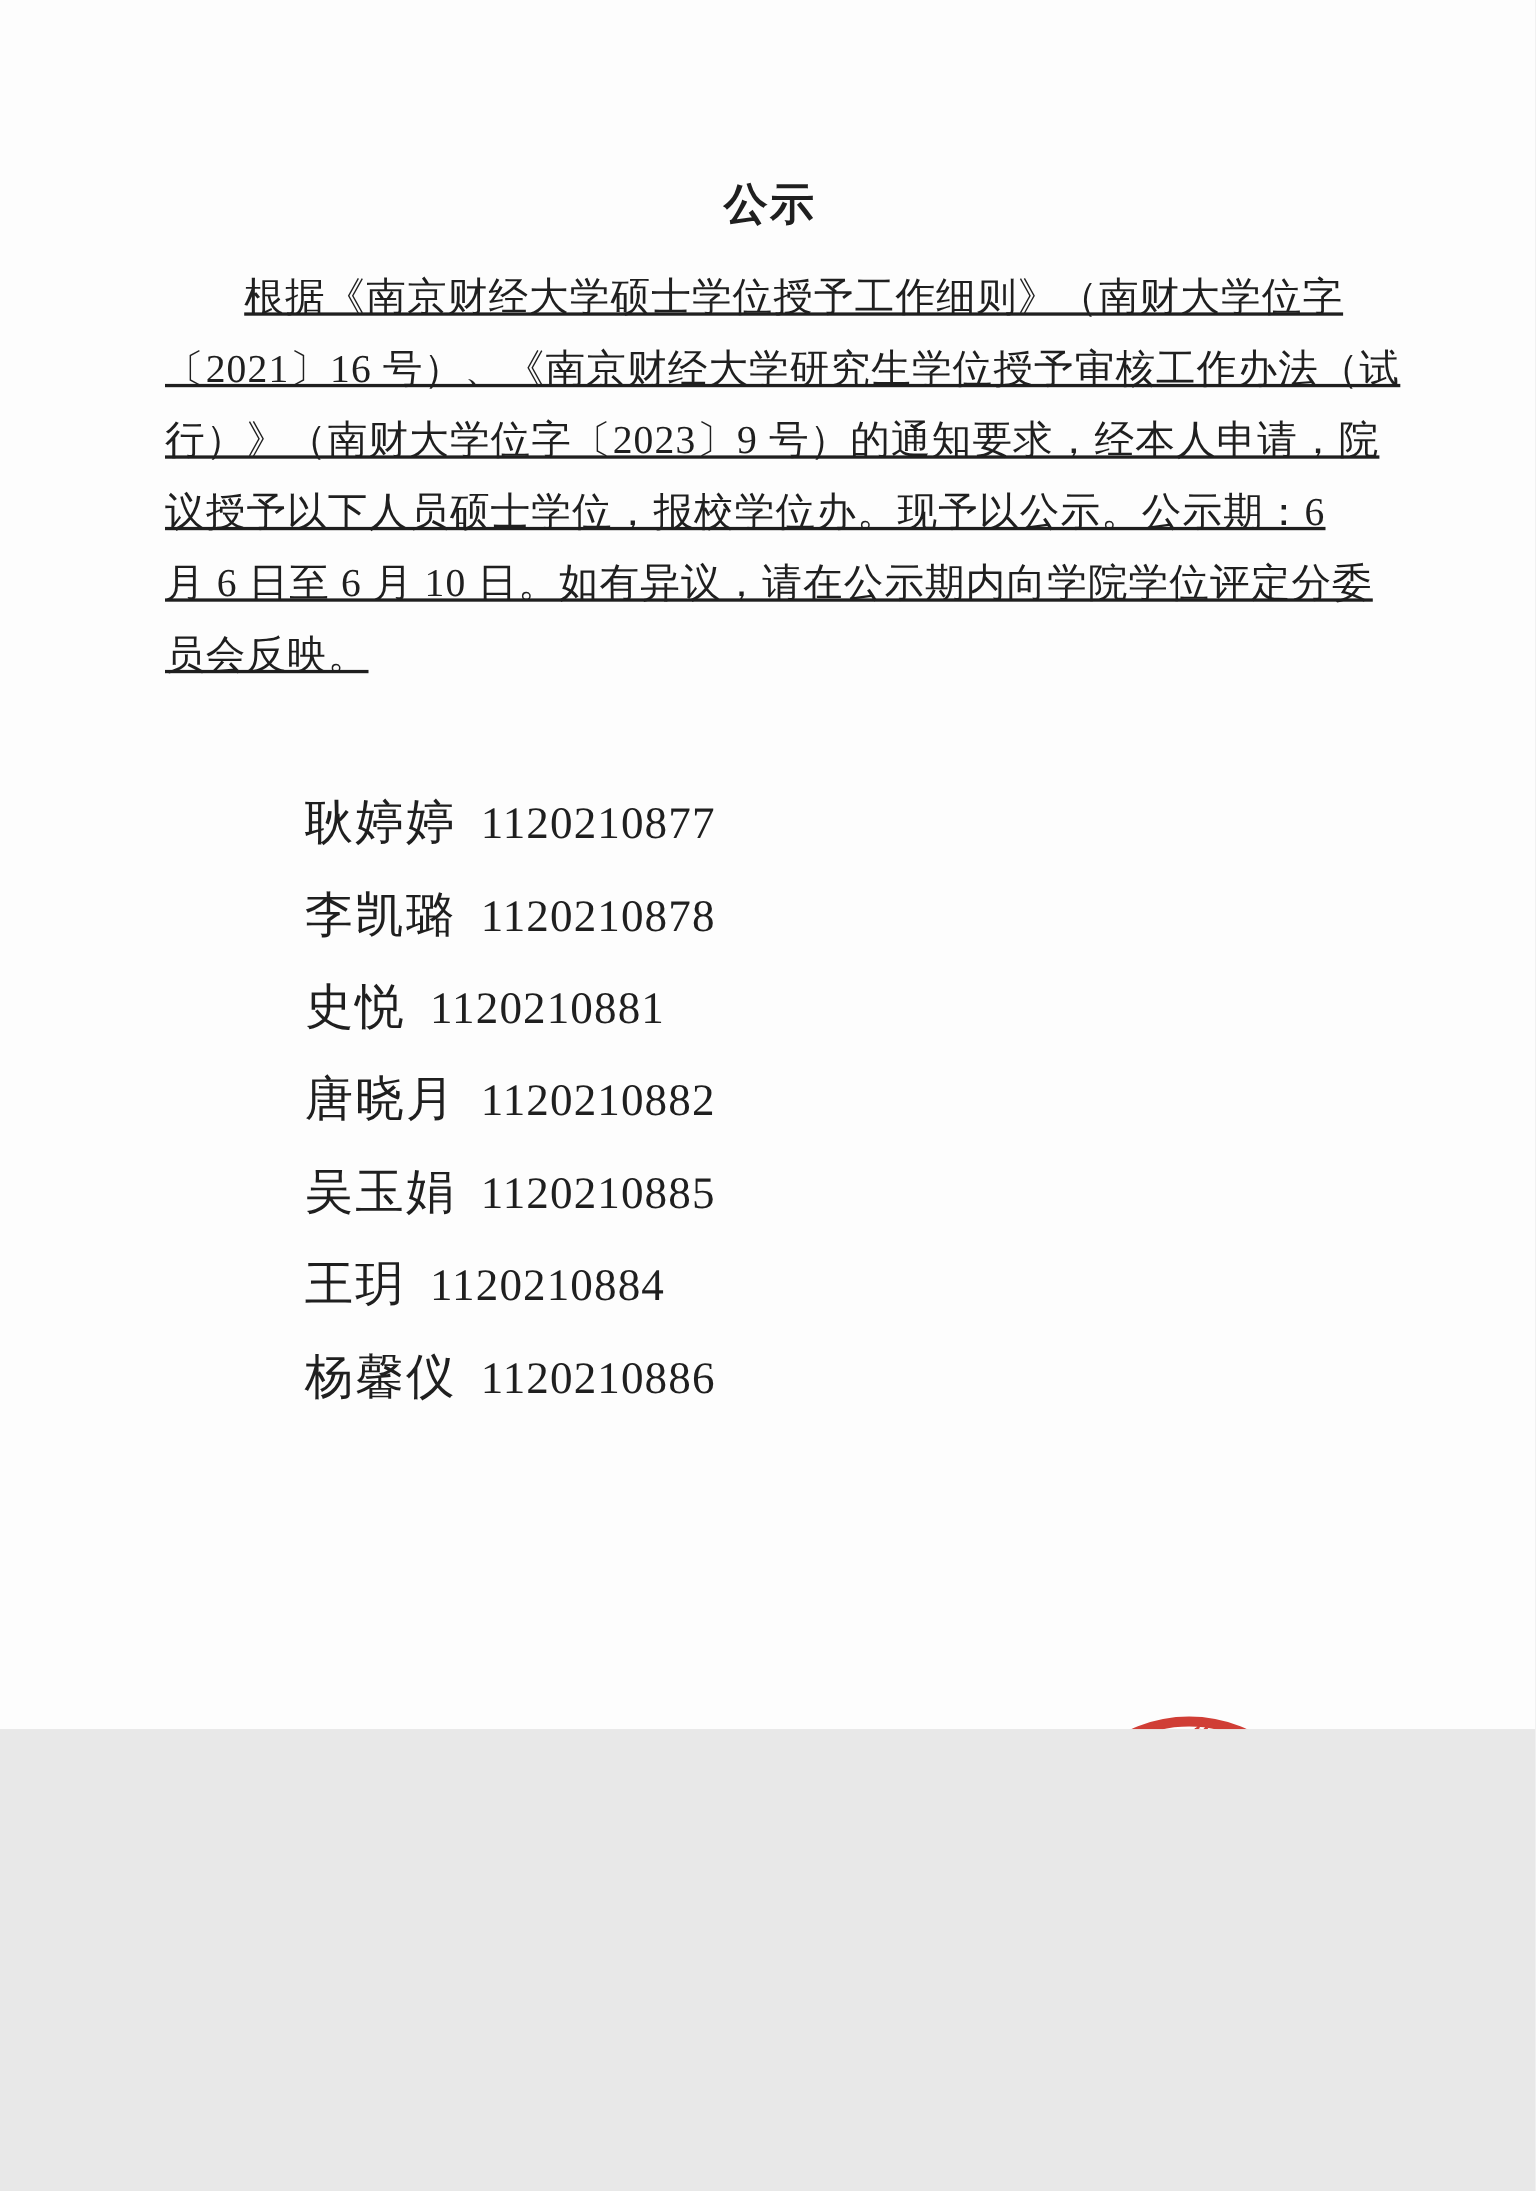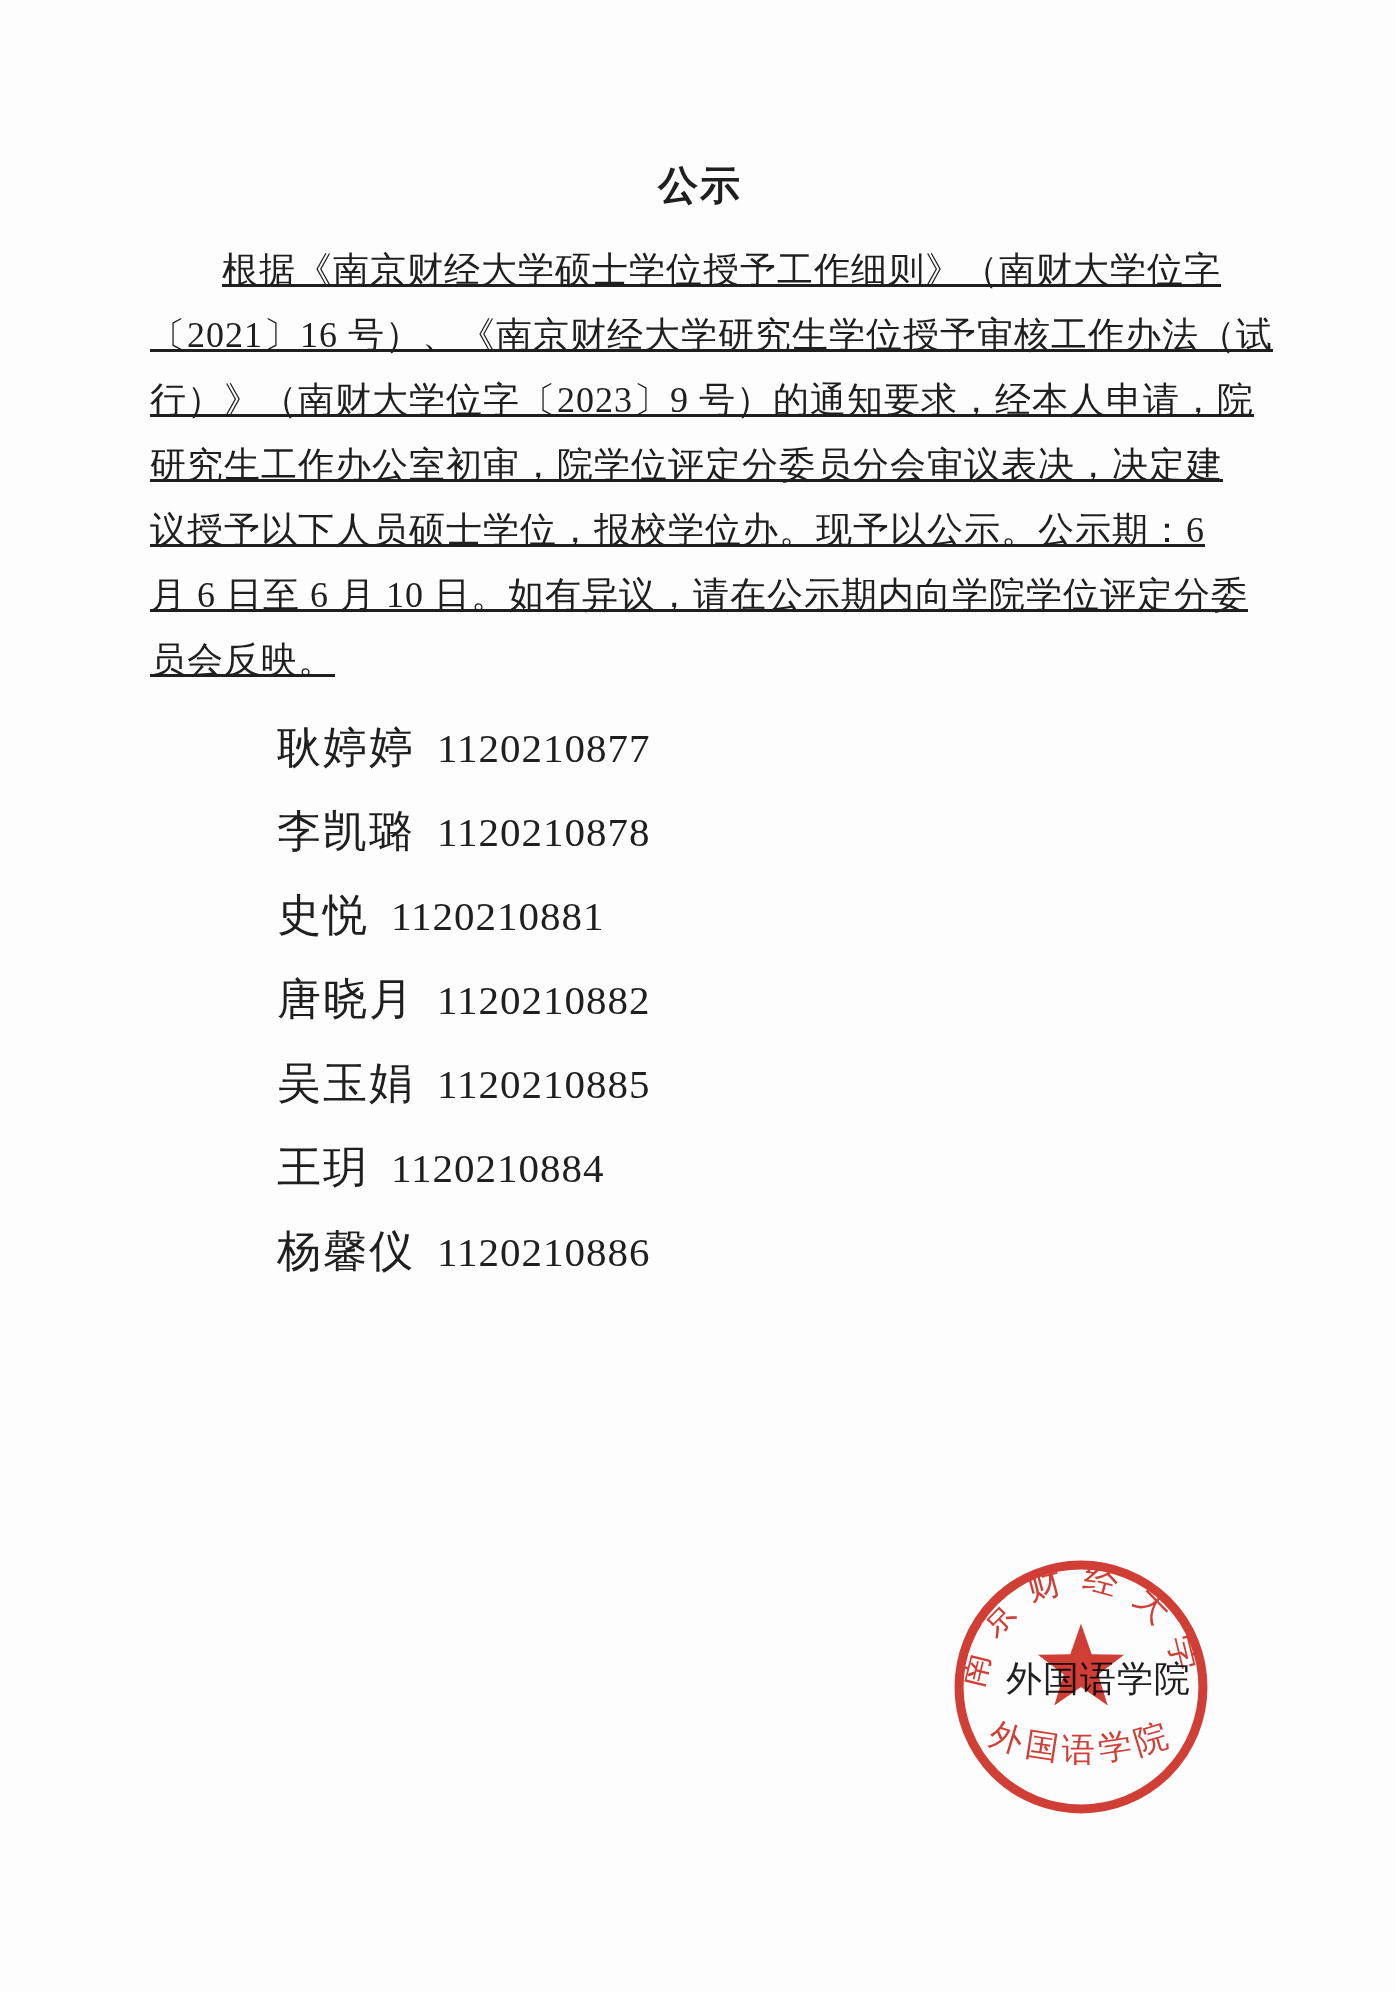--- a/index.html
+++ b/index.html
@@ -1,19 +1,19 @@
 <!DOCTYPE html>
 <html><head>
 <meta charset="utf-8">
 <style>
   html, body { margin: 0; padding: 0; background: #e8e8e8; }
   .page {
     position: relative;
     width: 1396px;
-    height: 1992px;
+    height: 1572px;
     margin: 0 auto;
     background: #fdfdfd;
     overflow: hidden;
     color: #1f1f1f;
     font-family: "Liberation Serif", "DejaVu Serif", serif;
   }
   .doc-title {
     position: absolute;
     top: 164px;
     left: 150px;
@@ -80,21 +80,20 @@
 <body>
 
 <div class="page">
 
   <h1 class="doc-title">公示</h1>
 
   <div class="paragraph">
       <div class="para-line indent">根据《南京财经大学硕士学位授予工作细则》（南财大学位字</div>
       <div class="para-line">〔2021〕16 号）、《南京财经大学研究生学位授予审核工作办法（试</div>
       <div class="para-line">行）》（南财大学位字〔2023〕9 号）的通知要求，经本人申请，院</div>
-      <div class="para-line">研究生工作办公室初审，院学位评定分委员分会审议表决，决定建</div>
       <div class="para-line">议授予以下人员硕士学位，报校学位办。现予以公示。公示期：6</div>
       <div class="para-line">月 6 日至 6 月 10 日。如有异议，请在公示期内向学院学位评定分委</div>
       <div class="para-line">员会反映。</div>
     </div>
 
   <div class="student-list">
       <div class="student-row"><span class="stu-name">耿婷婷</span><span class="stu-id">1120210877</span></div>
       <div class="student-row"><span class="stu-name">李凯璐</span><span class="stu-id">1120210878</span></div>
       <div class="student-row"><span class="stu-name">史悦</span><span class="stu-id">1120210881</span></div>
       <div class="student-row"><span class="stu-name">唐晓月</span><span class="stu-id">1120210882</span></div>

